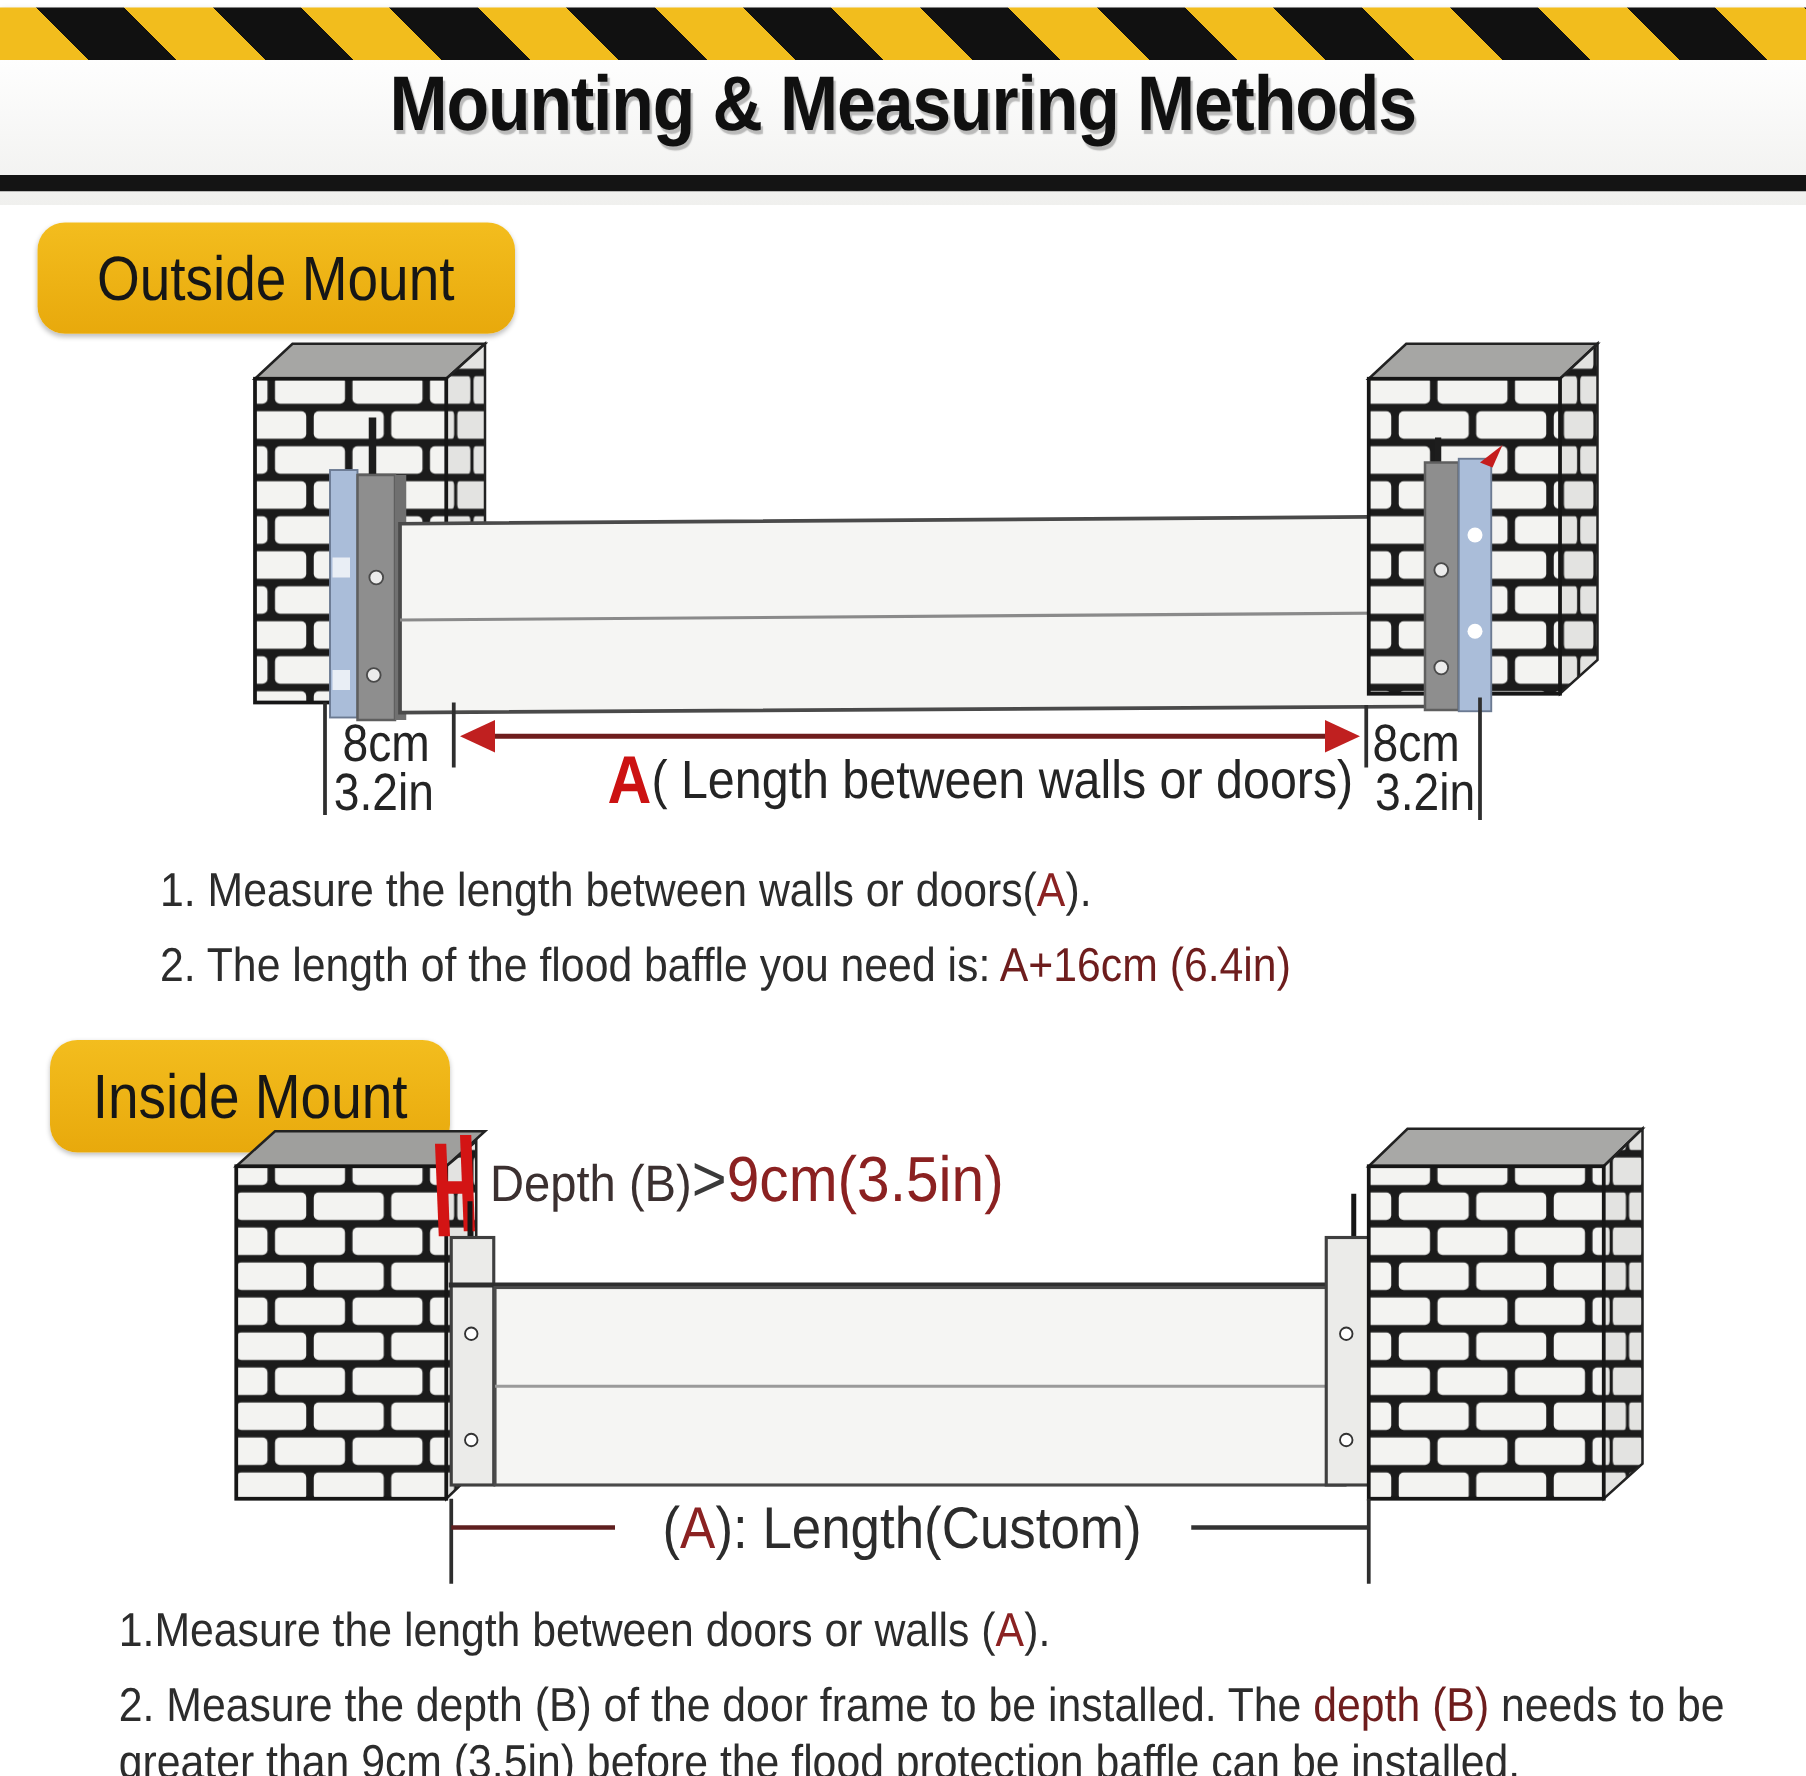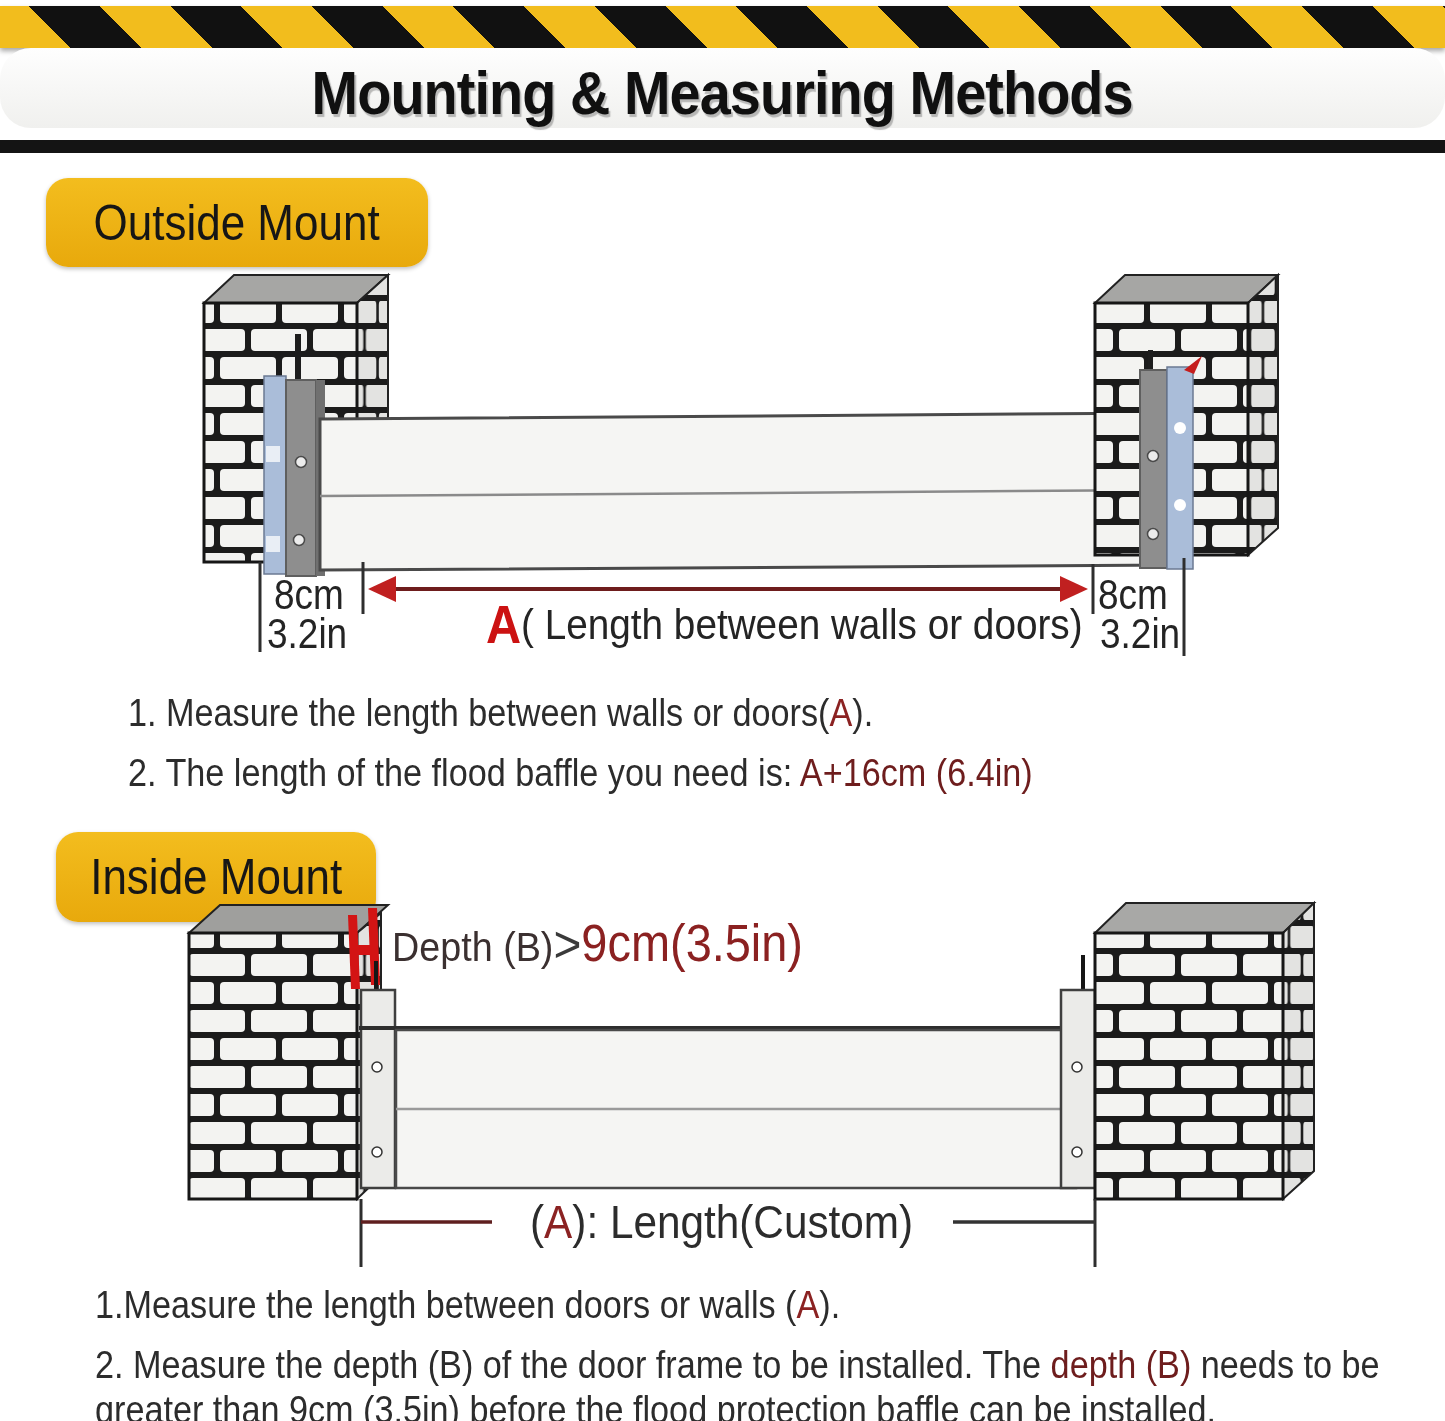--- a/index.html
+++ b/index.html
@@ -7,34 +7,34 @@
     position:relative;width:1445px;height:1421px;overflow:hidden;background:#ffffff;
     font-family:"Liberation Sans", sans-serif;color:#2c2c2c;
   }
   
   .tape{
     position:absolute;left:0;top:6px;width:100%;height:42px;
     background:repeating-linear-gradient(45deg,#f2bd1d 0 50px,#111111 50px 100px);
     box-shadow:0 3px 5px rgba(0,0,0,.35);
   }
   .title-band{
-    position:absolute;left:0;top:48px;width:100%;height:80px;
+    position:absolute;left:0;top:48px;width:100%;height:116px;
     background:linear-gradient(#fefefe,#f0f0ee);
-    display:flex;align-items:flex-end;justify-content:center;border-radius:31px;
+    display:flex;align-items:flex-start;justify-content:center;
   }
   .title-band .t{
     font-size:62px;font-weight:bold;color:#101010;letter-spacing:-1px;white-space:nowrap;
     transform:scaleX(.9);transform-origin:center;
     text-shadow:2px 3px 1px rgba(110,110,110,.45);
   }
   .black-bar{position:absolute;left:0;top:140px;width:100%;height:13px;background:#141414;}
   
   .badge{
     position:absolute;border-radius:22px;display:flex;align-items:center;justify-content:center;
-    background:linear-gradient(#f3bd1e,#e8a90c);box-shadow:0 2px 4px rgba(0,0,0,.25);margin-left:16px;
+    background:linear-gradient(#f3bd1e,#e8a90c);box-shadow:0 2px 4px rgba(0,0,0,.25);
   }
   .badge .b{font-size:50px;color:#161616;white-space:nowrap;transform:scaleX(.88);transform-origin:center;}
   .badge-outside{left:30px;top:178px;width:382px;height:89px;}
   .badge-inside{left:40px;top:832px;width:320px;height:90px;}
   
   .dsvg{position:absolute;left:0;}
   
   .lbl{position:absolute;font-size:42px;color:#242424;white-space:nowrap;
        transform:scaleX(.88);transform-origin:left top;line-height:1;}
   .span-a{position:absolute;left:486px;top:597px;white-space:nowrap;

